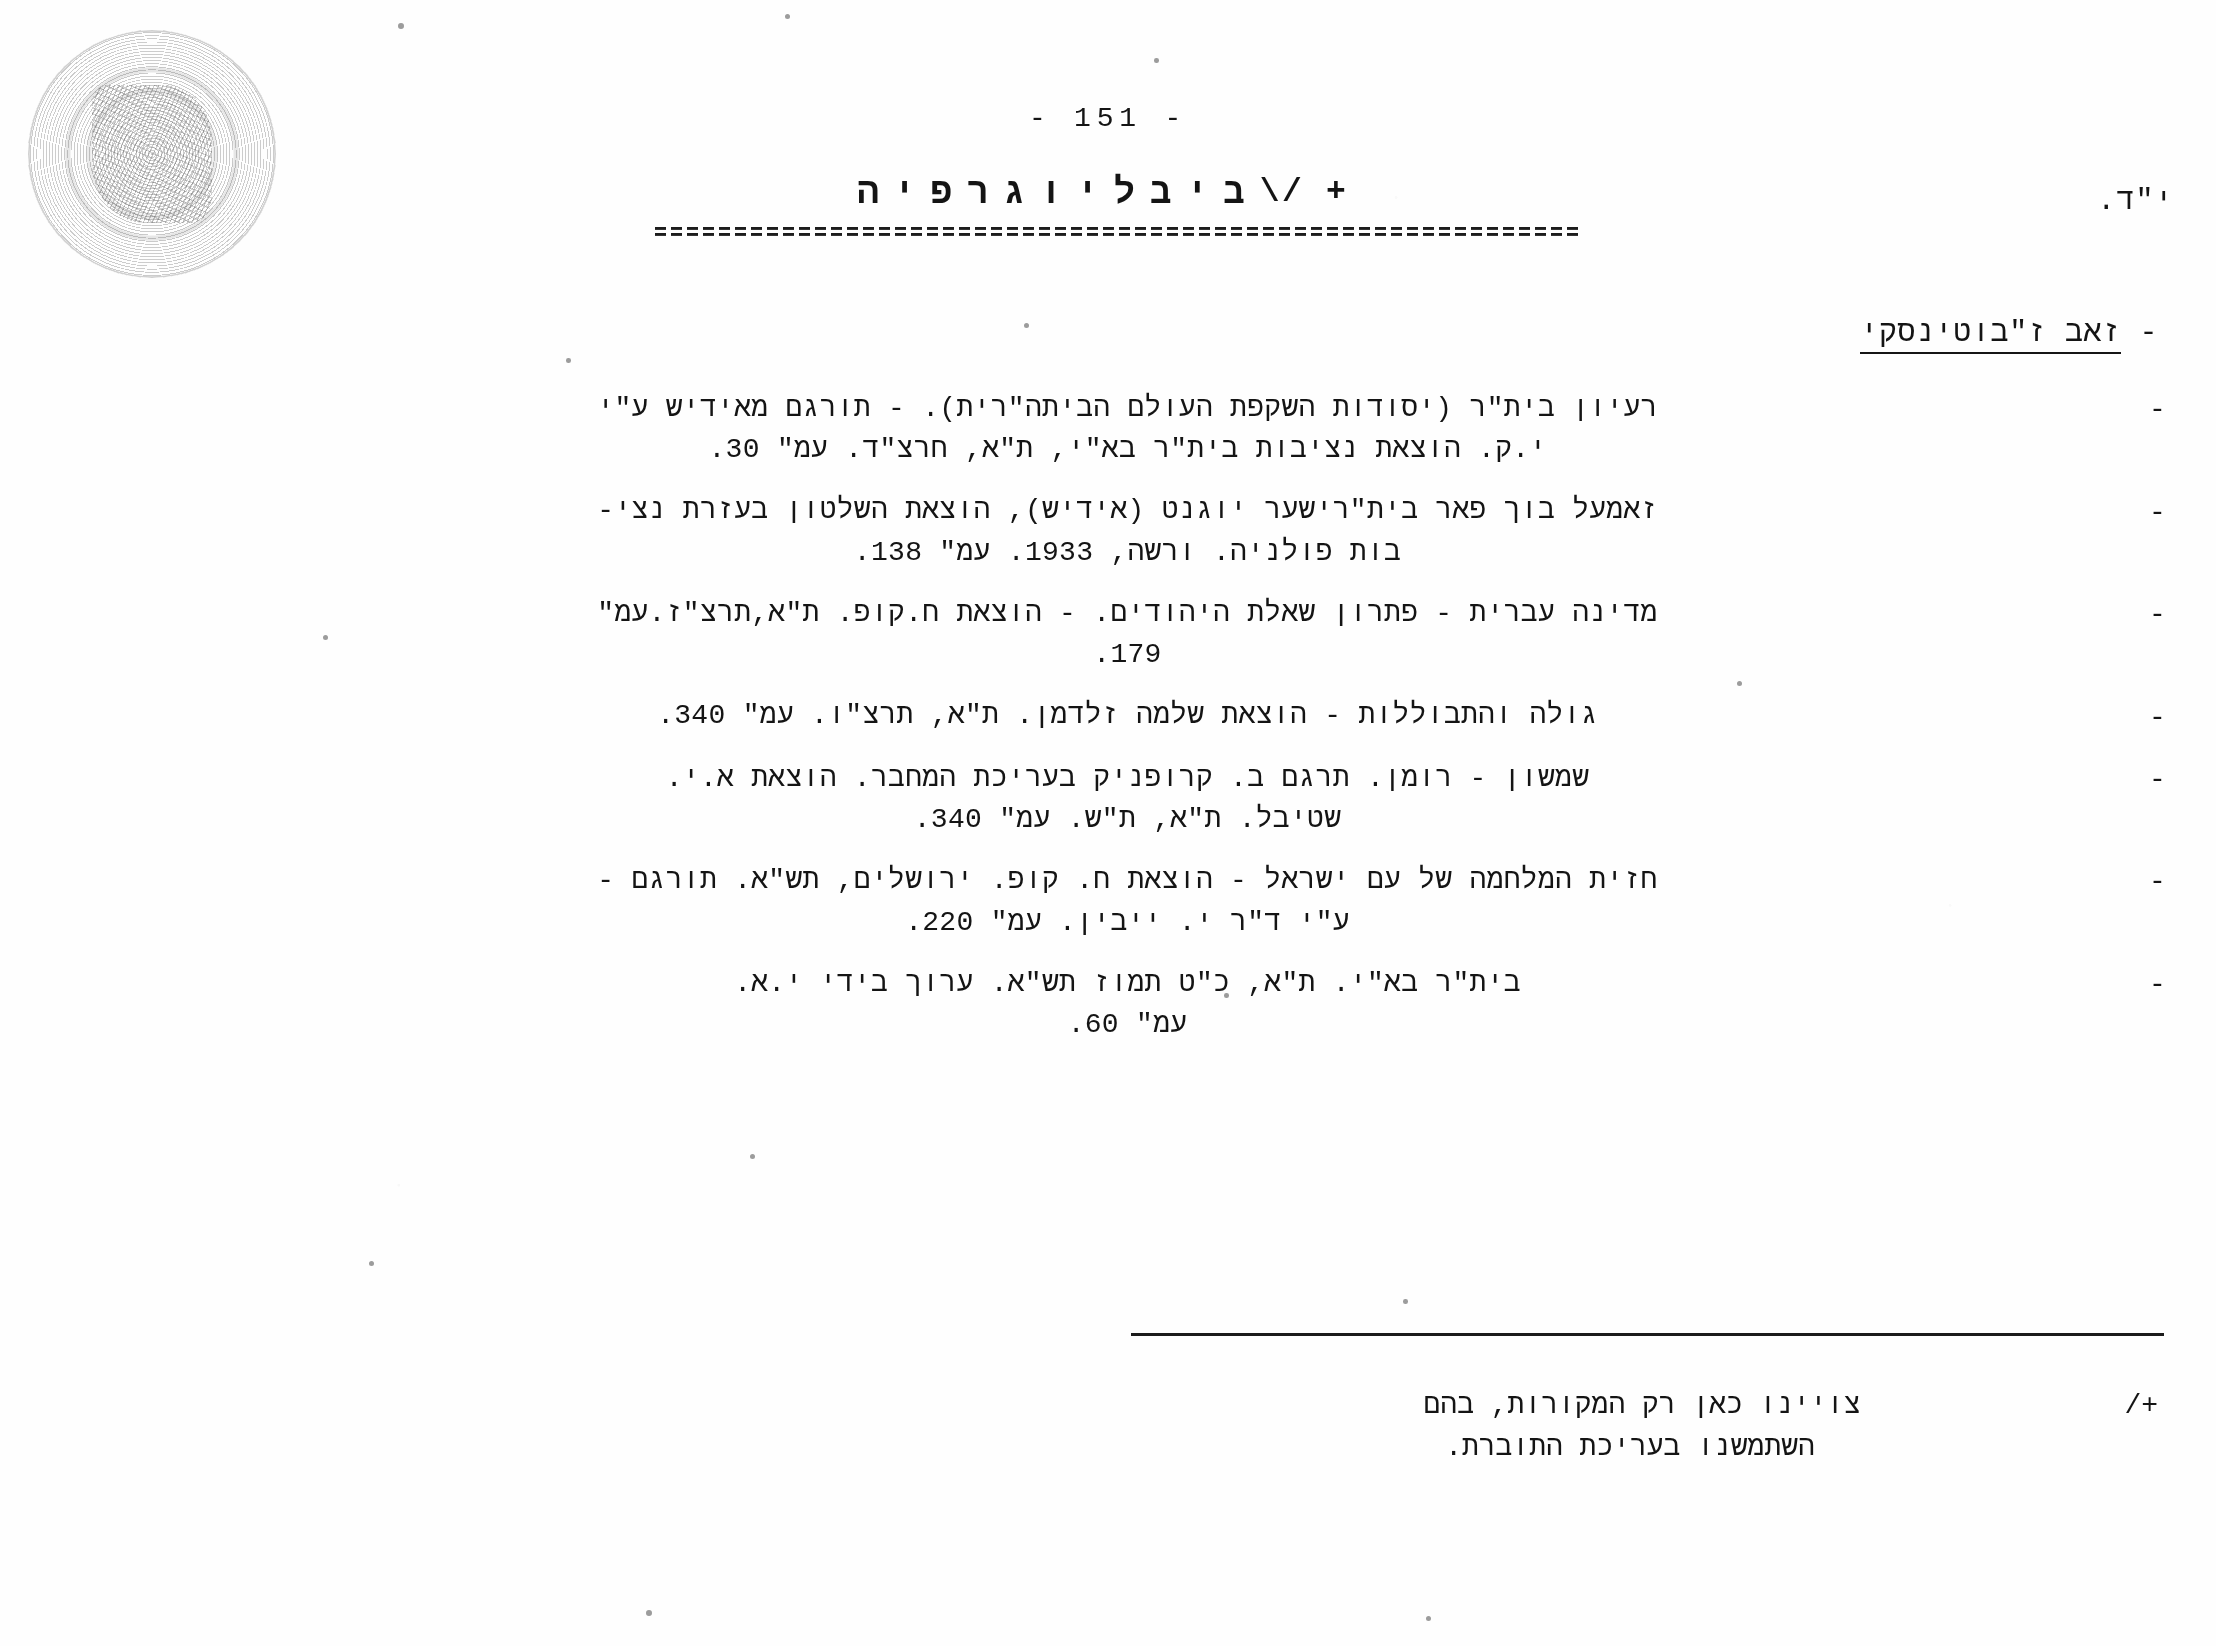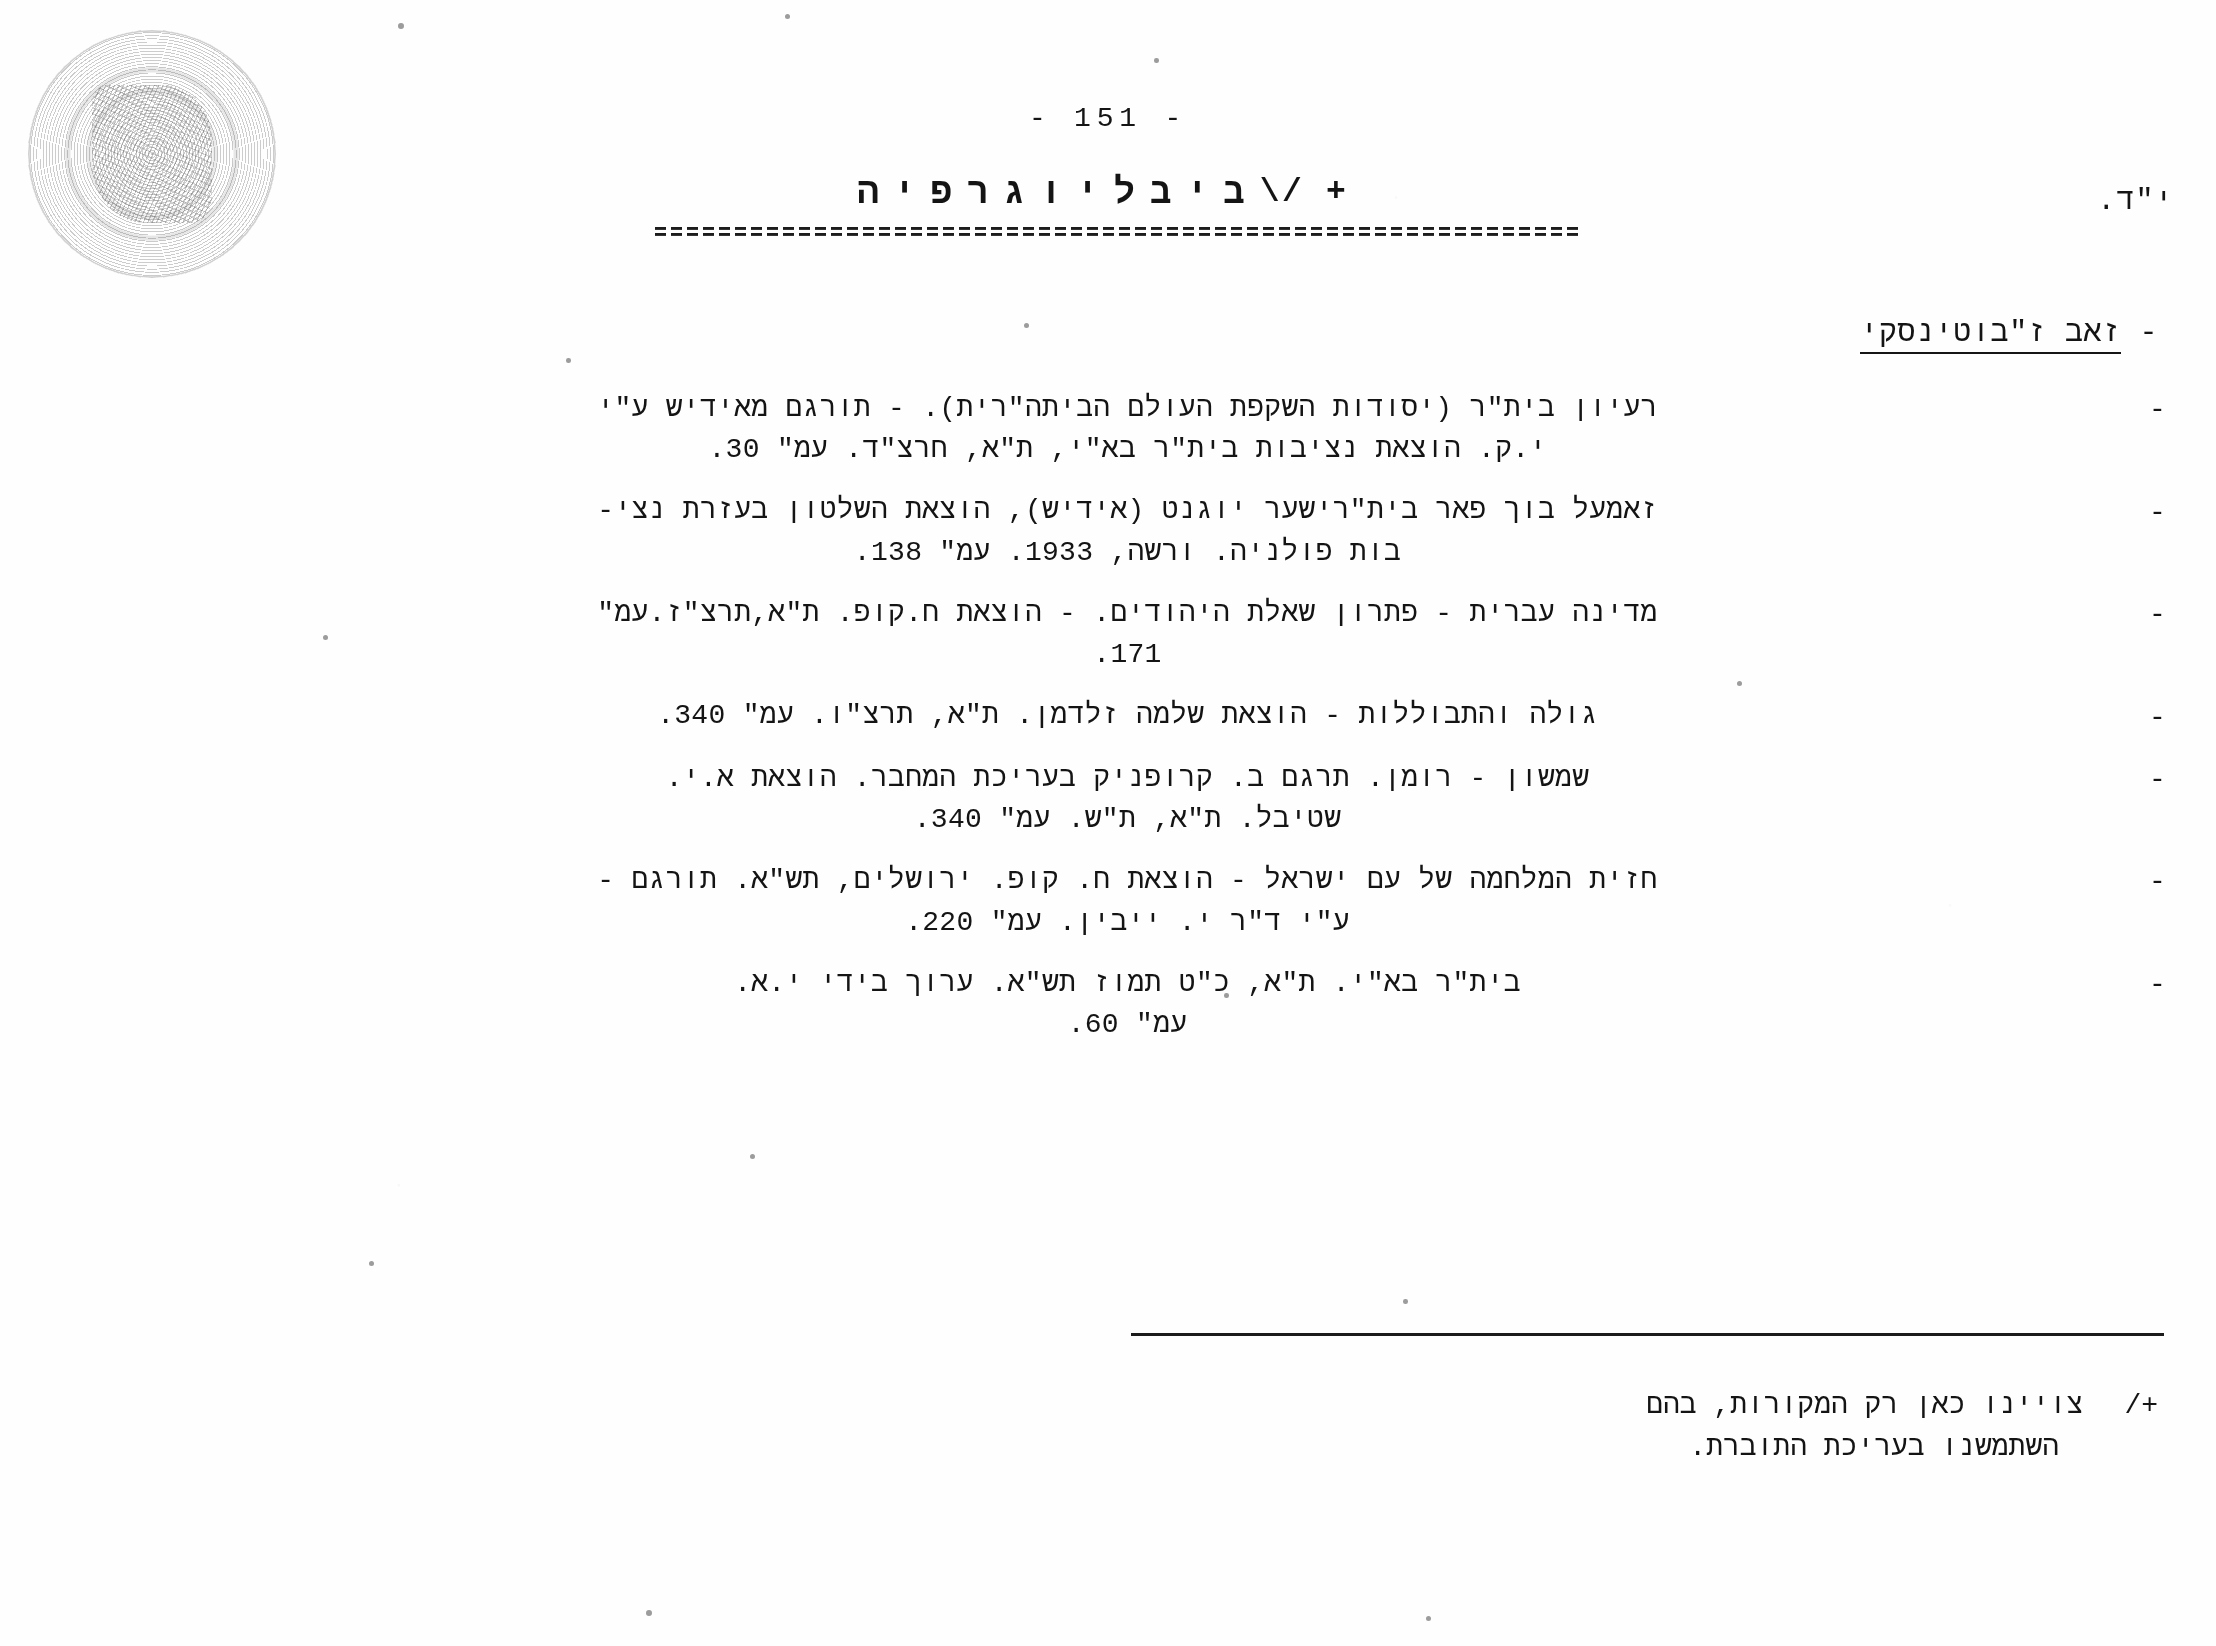--- a/index.html
+++ b/index.html
@@ -173,21 +173,21 @@
     font-size: 28px;
     line-height: 1.5;
     display: flex;
   }
   .footnote .fmark {
     flex: 0 0 75px;
     text-align: right;
   }
   .footnote .ftext {
     flex: 1 1 auto;
-    text-align: right;
+    text-align: center;
   }
   .footnote .ftext div:last-child { margin-right: 24px; }
 </style>
 </head>
 <body>
 
 <div class="page">
 
   <div class="speck" style="left:398px;top:23px;width:5.8px;height:5.8px;"></div>
   <div class="speck" style="left:785px;top:14px;width:5.2px;height:5.2px;"></div>
@@ -236,21 +236,21 @@
       <div class="body">
         <div>זאמעל בוך פאר בית"רישער יוגנט  (אידיש), הוצאת השלטון בעזרת נצי-</div>
         <div>בות פולניה. ורשה, 1933. עמ" 138.</div>
       </div>
     </div>
 
     <div class="entry">
       <div class="dash">-</div>
       <div class="body">
         <div>מדינה עברית - פתרון שאלת היהודים. - הוצאת ח.קופ. ת"א,תרצ"ז.עמ"</div>
-        <div>171.</div>
+        <div>179.</div>
       </div>
     </div>
 
     <div class="entry">
       <div class="dash">-</div>
       <div class="body">
         <div>גולה והתבוללות - הוצאת שלמה זלדמן. ת"א, תרצ"ו. עמ" 340.</div>
       </div>
     </div>
 

